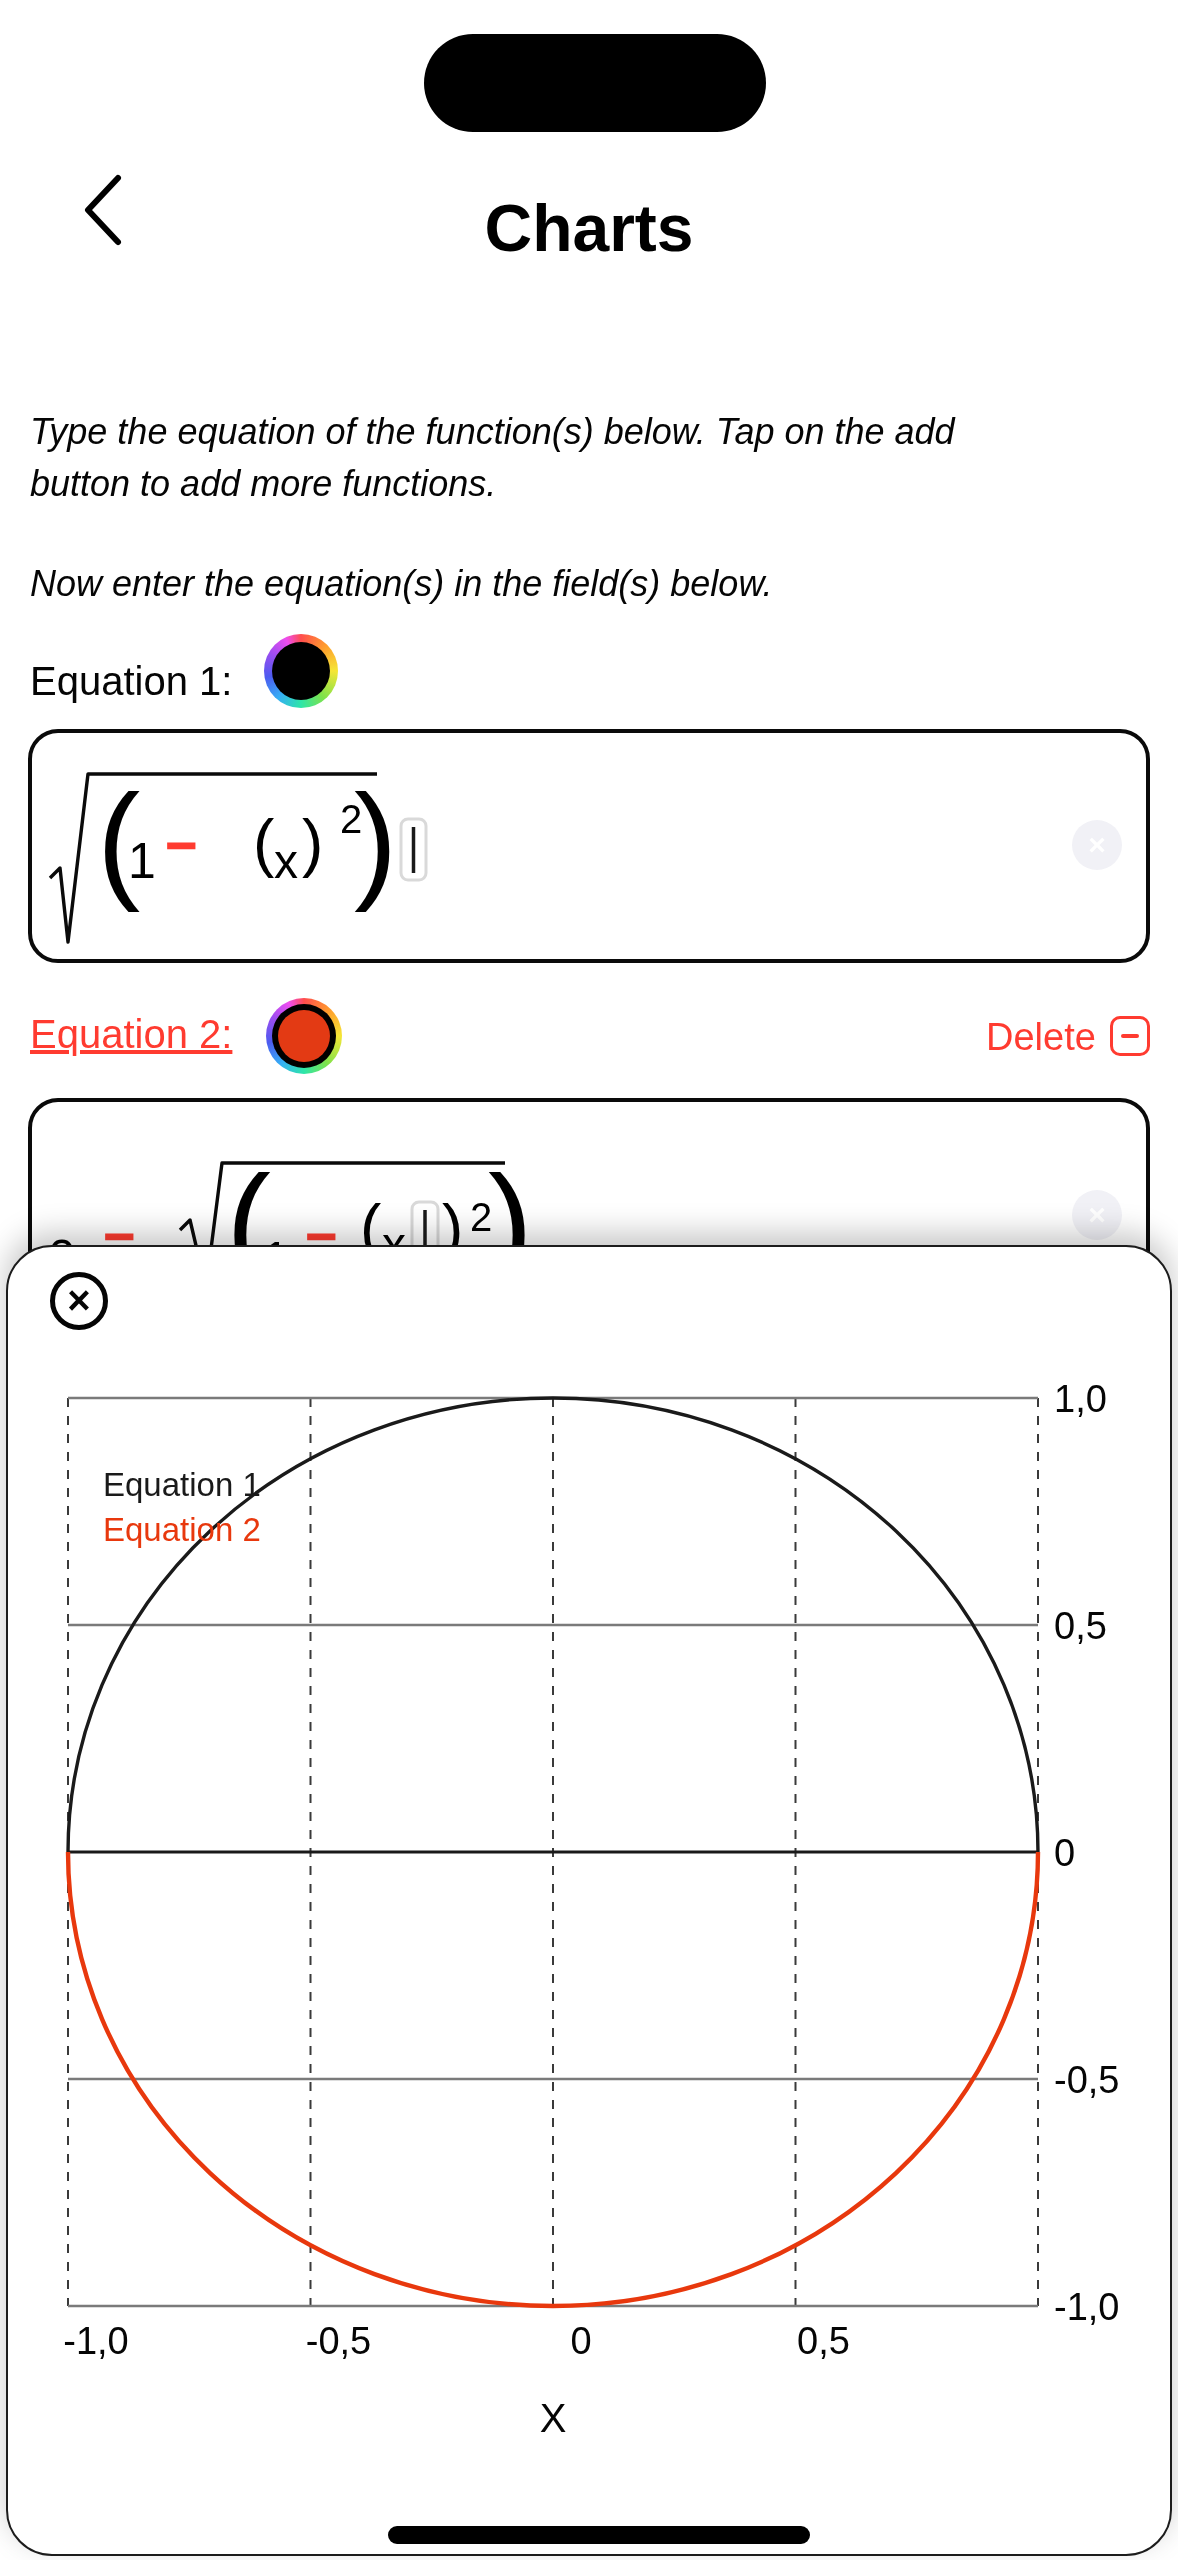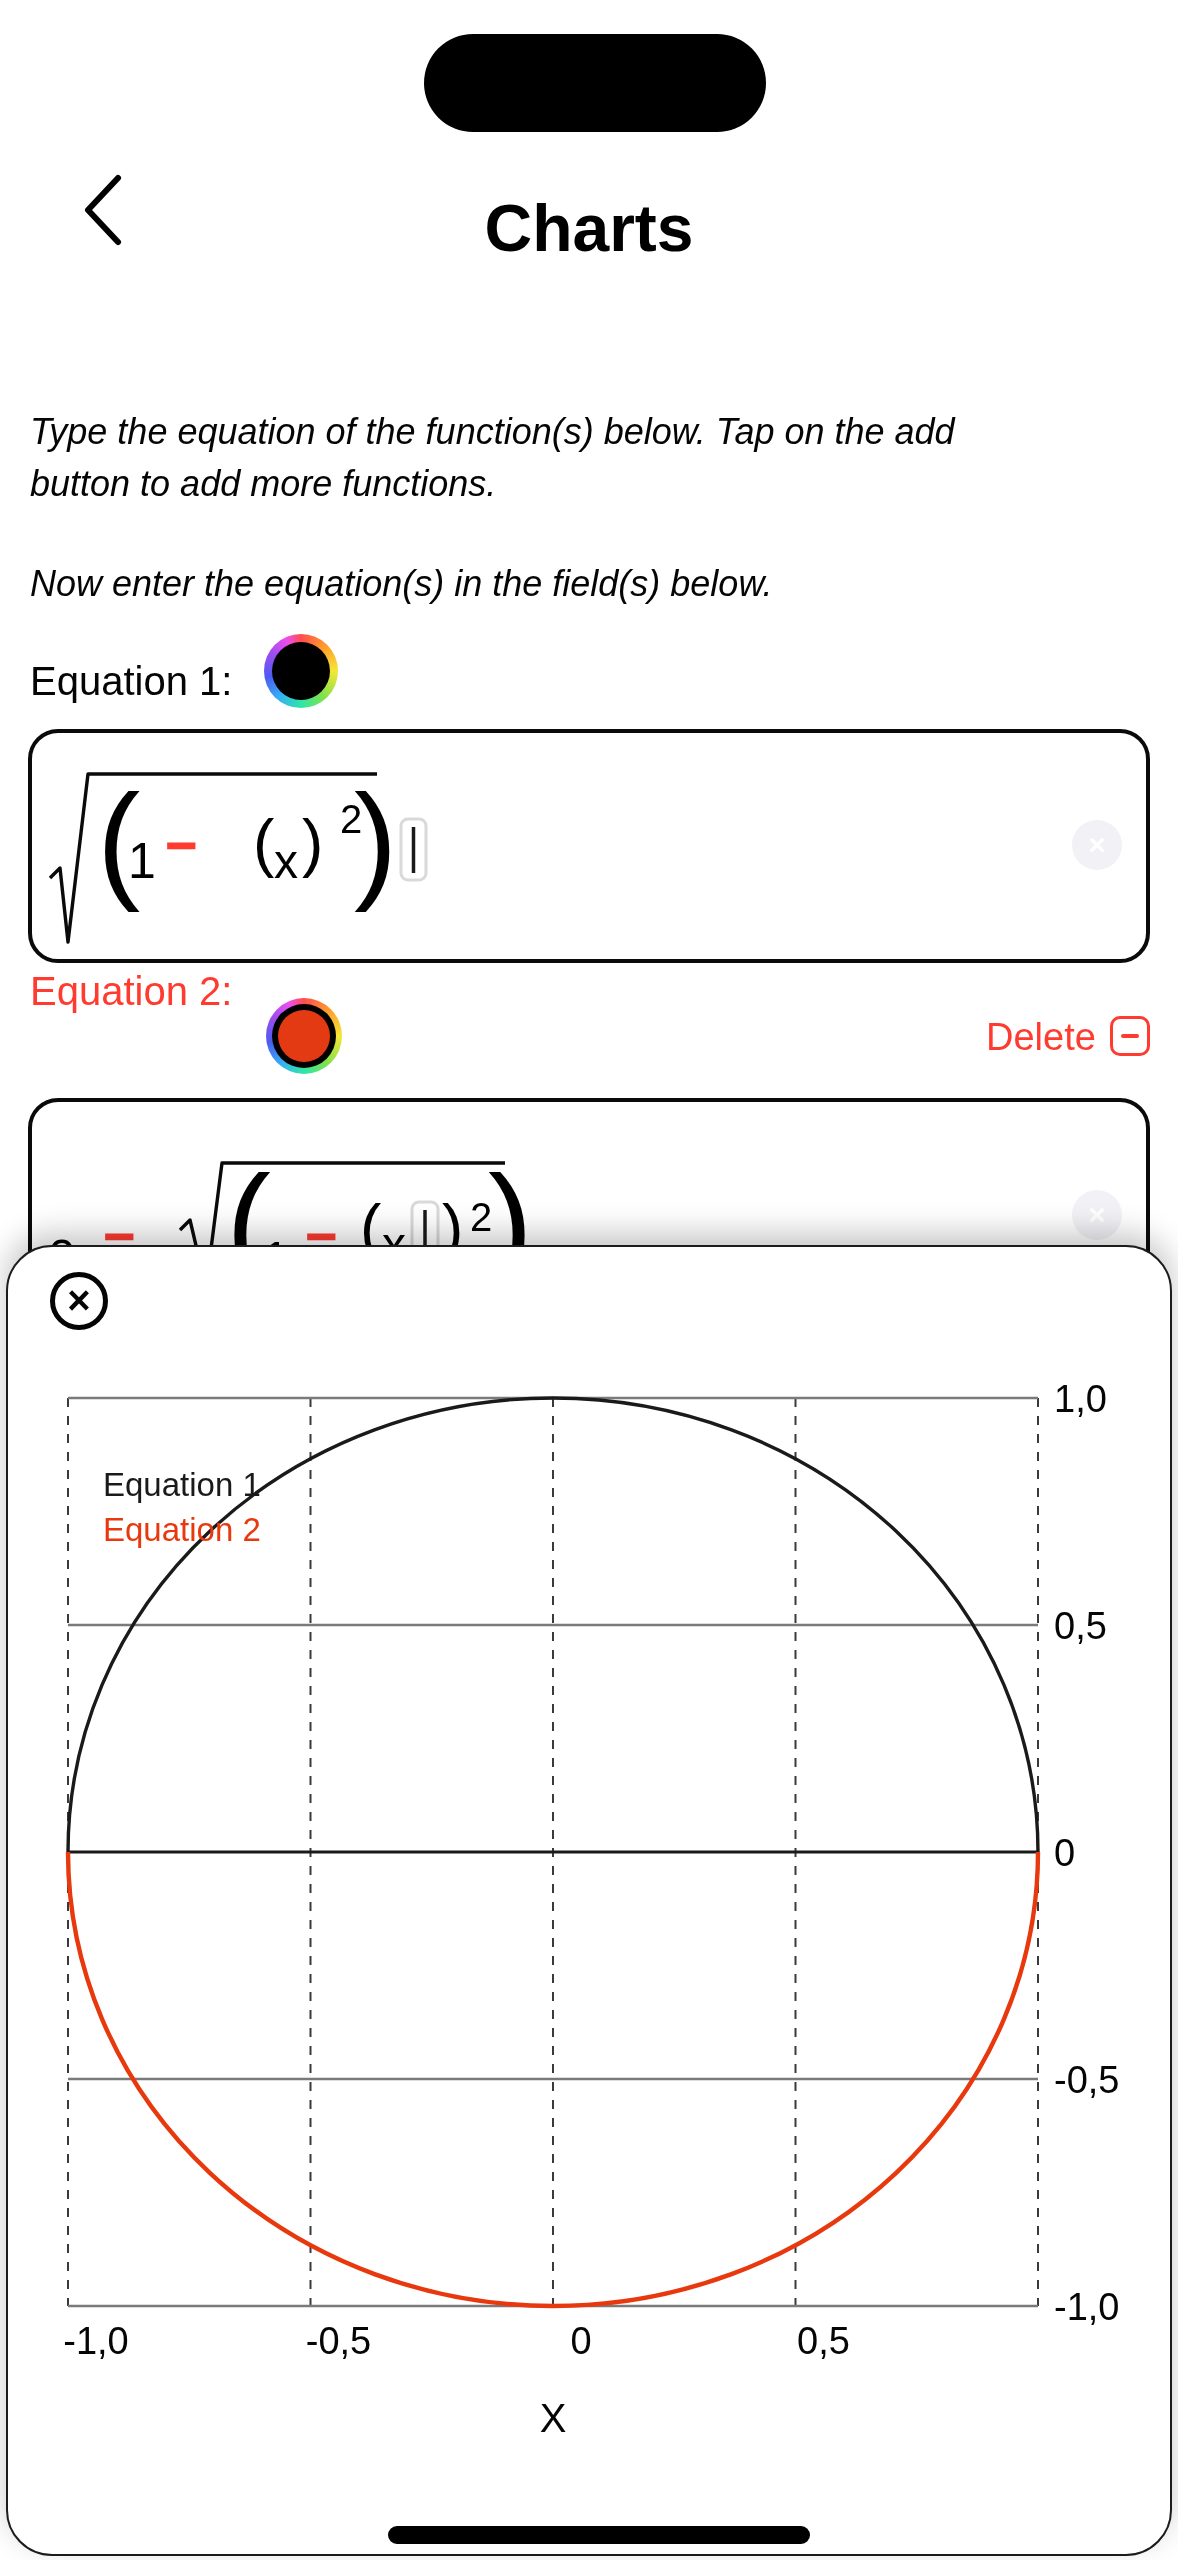--- a/index.html
+++ b/index.html
@@ -25,21 +25,21 @@
   }
 
   
   .para { left: 30px; font-size: 36px; line-height: 1.45; color: #050505; font-style: italic; }
   .para1 { top: 406px; width: 1008px; }
   .para2 { top: 558px; width: 1100px; }
 
   
   .eq-label { left: 30px; font-size: 40px; color: #050505; }
   .eq1-label { top: 659px; }
-  .eq2-label { top: 969px; color: #FF3B30; }
+  .eq2-label { top: 1012px; color: #FF3B30; text-decoration: underline; }
 
   .swatch { border-radius: 50%;
     background: conic-gradient(#ff4d4d, #ff9e2c 45deg, #f5e636 90deg, #7ee24a 140deg,
                 #2ee6a8 180deg, #35aef5 220deg, #4d5bf0 260deg, #9b4df0 300deg,
                 #ee4df0 335deg, #ff4d4d 360deg);
   }
   .swatch .ring-black { position:absolute; border-radius:50%; background:#000; }
   .swatch .core { position:absolute; border-radius:50%; }
   .swatch1 { left: 264px; top: 634px; width: 74px; height: 74px; }
   .swatch1 .ring-black { left:8px; top:8px; width:58px; height:58px; }

